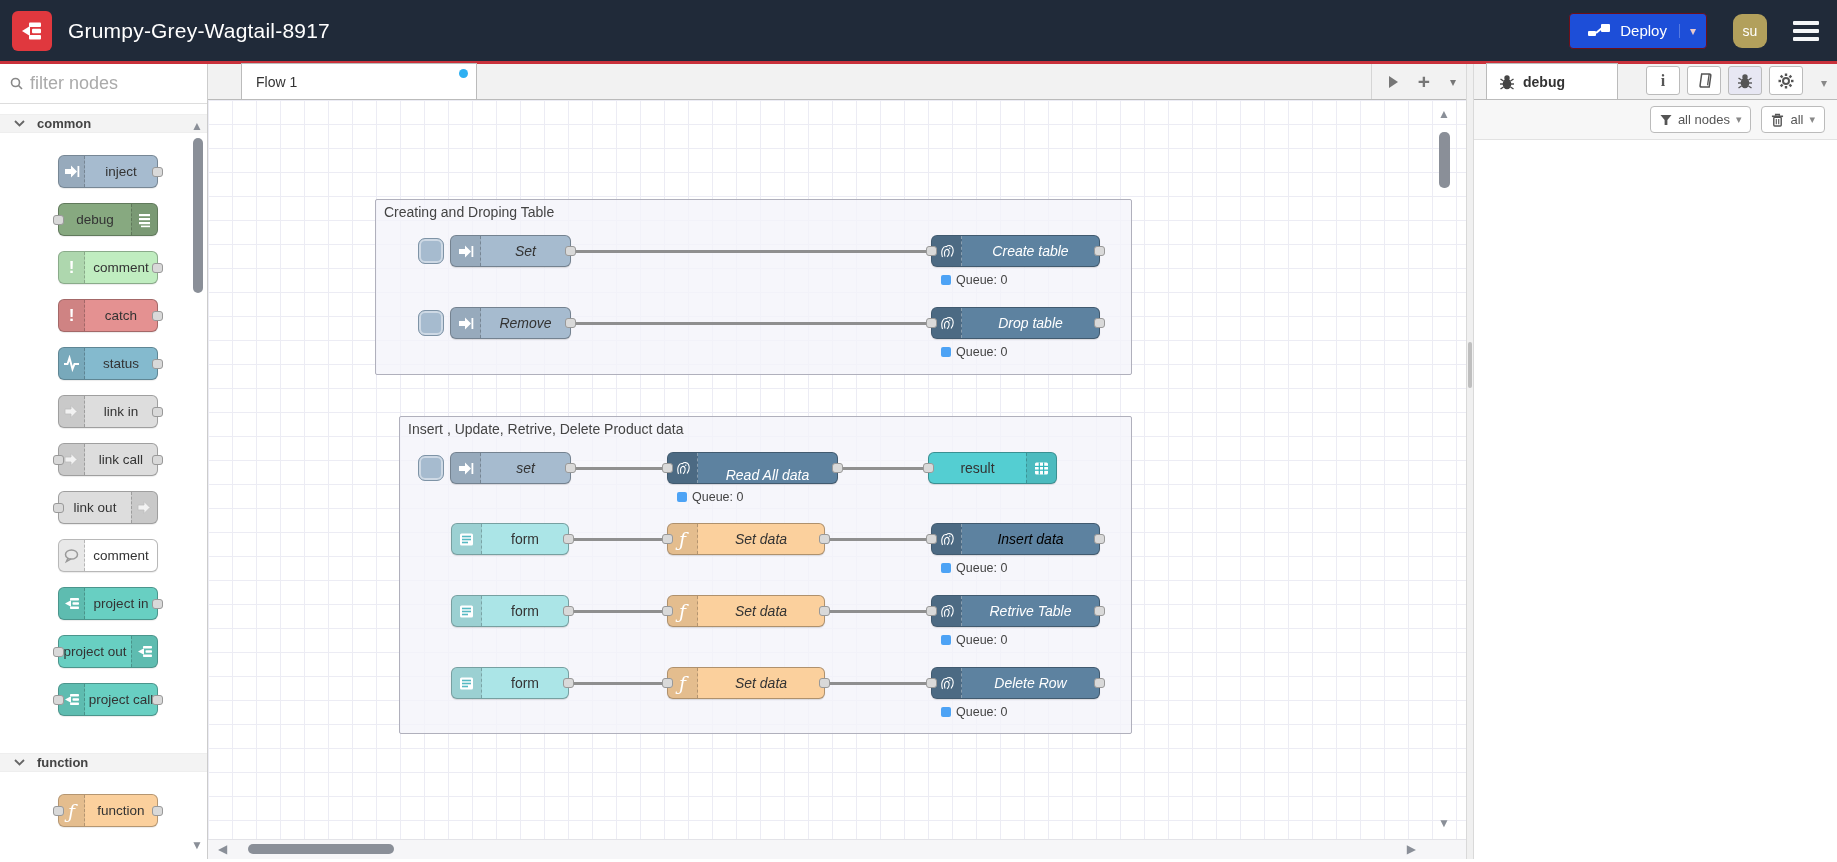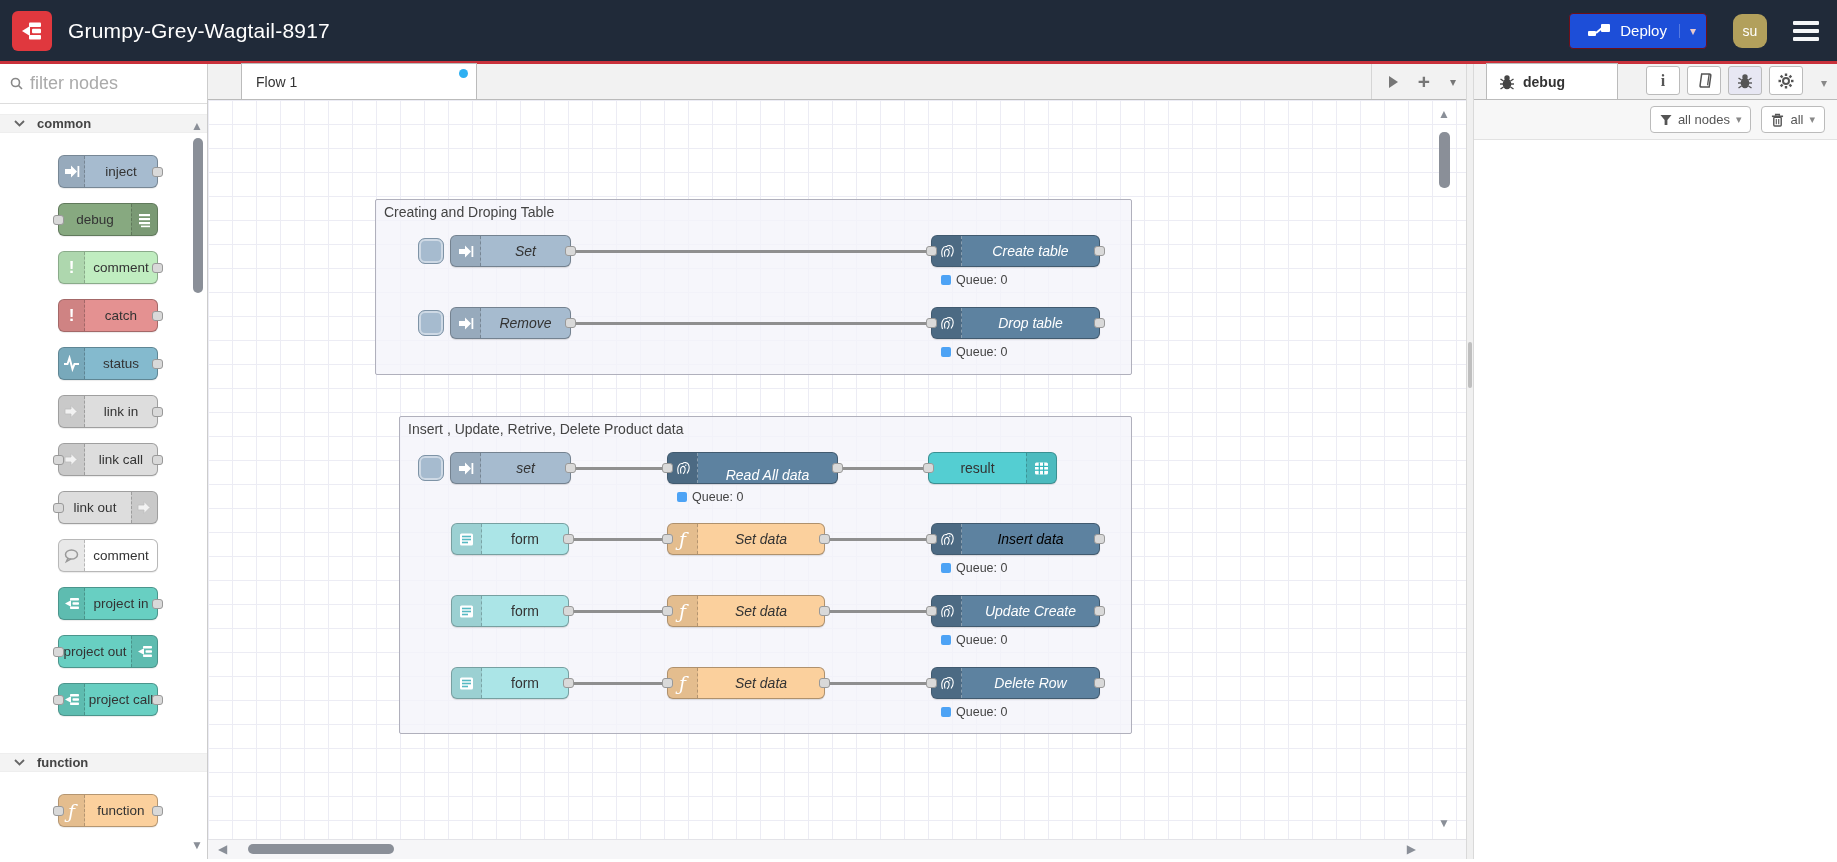--- a/index.html
+++ b/index.html
@@ -502,21 +502,21 @@
         <div class="fnode dark" style="left: 723px; top: 495px; width: 169px; background: rgb(93, 130, 160); color: rgb(255, 255, 255);">
           <span class="nicon left">
             <svg width="17" height="17" viewBox="0 0 17 17">
               <g fill="none" stroke="#fff" stroke-width="1.1">
                 <path d="M4.5 14 C2.5 8 5 2.8 8.5 3.6 C10 2 13.5 2.2 14.5 4.5 C15.5 7 15 11 13 13.5"></path>
                 <path d="M7 13.5 C6 10 6.5 7 8.5 6.5 C10.5 6 11.5 8 11 10.5 C10.7 12 10 13 9 13.8"></path>
                 <circle cx="11.8" cy="5.2" r="0.7" fill="#fff" stroke="none"></circle>
               </g>
             </svg>
           </span>
-          <span class="nlabel italic">Update Create</span>
+          <span class="nlabel italic">Retrive Table</span>
           <span class="port out"></span>
           <span class="port in"></span>
         </div>
         <div class="nstatus" style="left: 733px; top: 533px;">
           <span class="dot" style="background:#4da3f5;"></span>
           <span>Queue: 0</span>
         </div>
         <div class="fnode" style="left: 243px; top: 567px; width: 118px; background: rgb(171, 229, 231); color: rgb(51, 51, 51);">
           <span class="nicon left">
             <svg width="17" height="17" viewBox="0 0 17 17">

